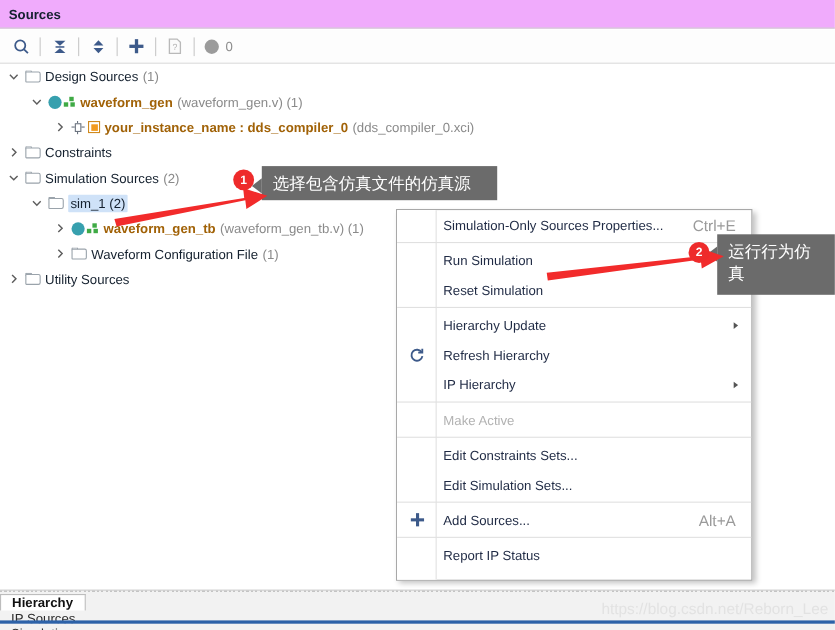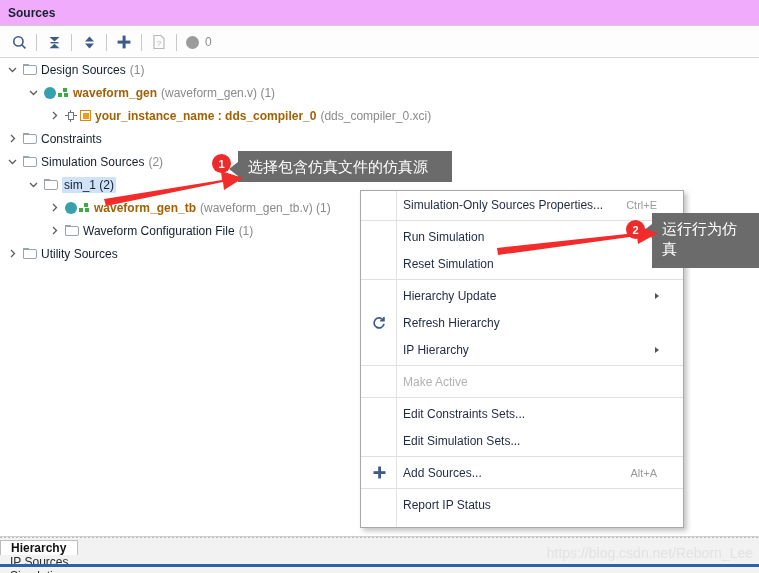--- a/index.html
+++ b/index.html
@@ -97,25 +97,25 @@
     box-shadow:3px 3px 5px rgba(0,0,0,0.24);
     z-index:20;
   }
   .ctx-gutter {
     position:absolute; left:0; top:0; width:36px; height:100%;
     border-right:1px solid #e2e2e2; background:#fff;
   }
   .ctx-list { position:absolute; left:0; top:0; width:100%; }
   .mi {
     position:relative; height:27px; display:flex; align-items:center;
-    padding-left:42px; padding-right:24px;
+    padding-left:42px; padding-right:12px;
     font-size:12px; color:#1f2a44;
   }
   .mi-label { flex:1 1 auto; white-space:nowrap; }
-  .mi-accel { color:#9a9a9a; font-size:11px; margin-left:auto; padding-right:2px;}
+  .mi-accel { color:#9a9a9a; font-size:14px; margin-left:auto; padding-right:2px;}
   .mi.disabled .mi-label { color:#b2b2b2; }
   .mi-arrow {
     width:0;height:0;border-left:4px solid #555;
     border-top:3.5px solid transparent;border-bottom:3.5px solid transparent;
     margin-left:8px;
   }
   .mi-sep { height:1px; background:#e0e0e0; margin:2px 0 2px 0; }
   .mi-ico {
     position:absolute; left:0; top:0; width:36px; height:27px;
     display:flex; align-items:center; justify-content:center;

